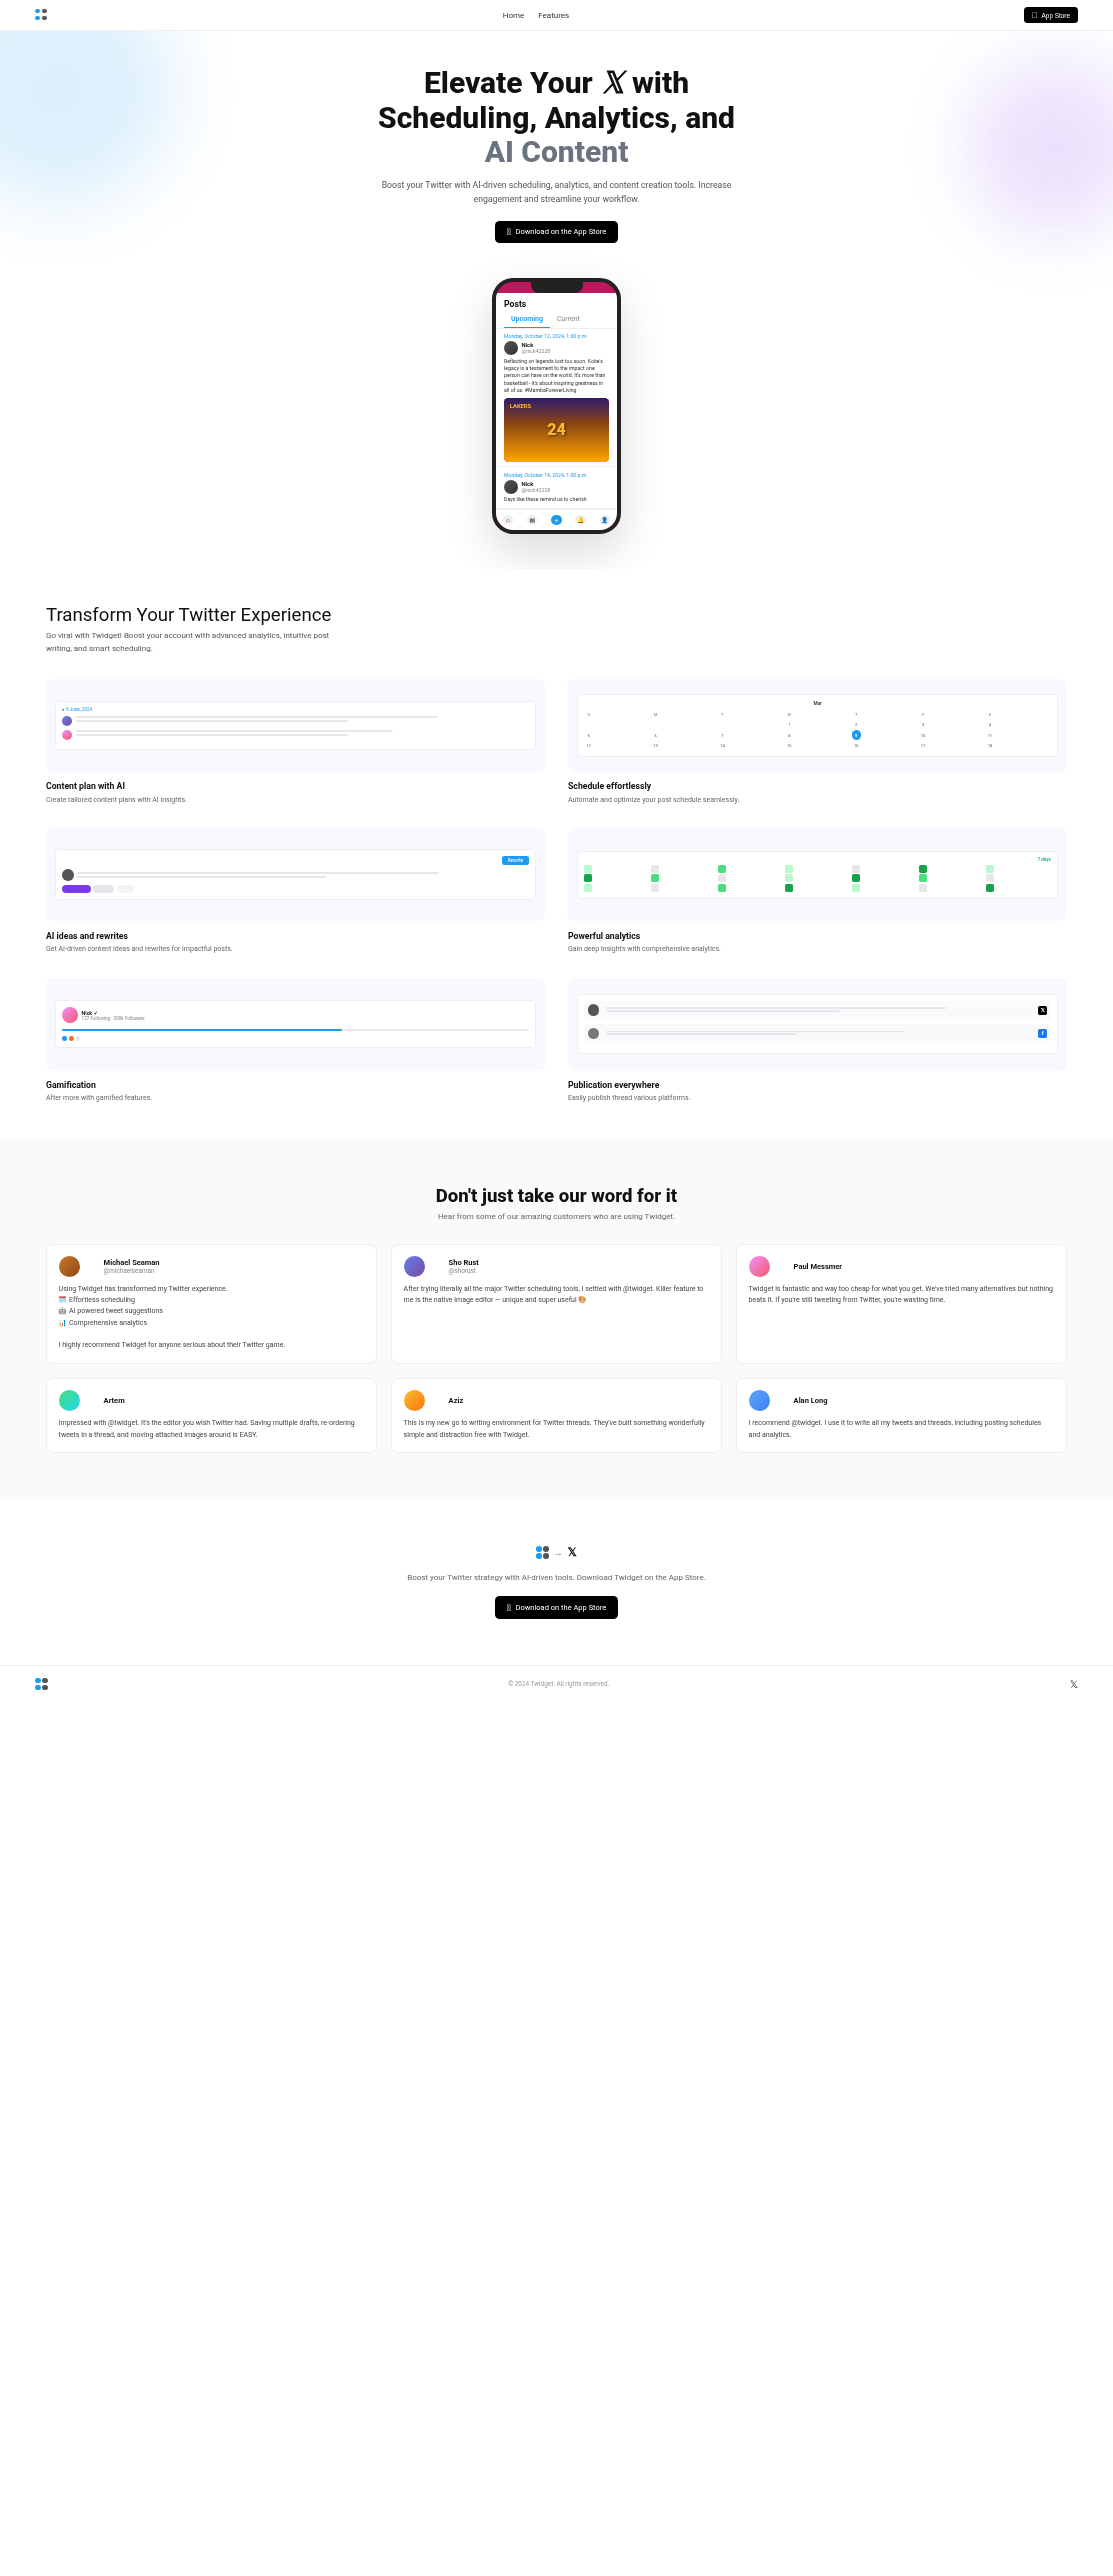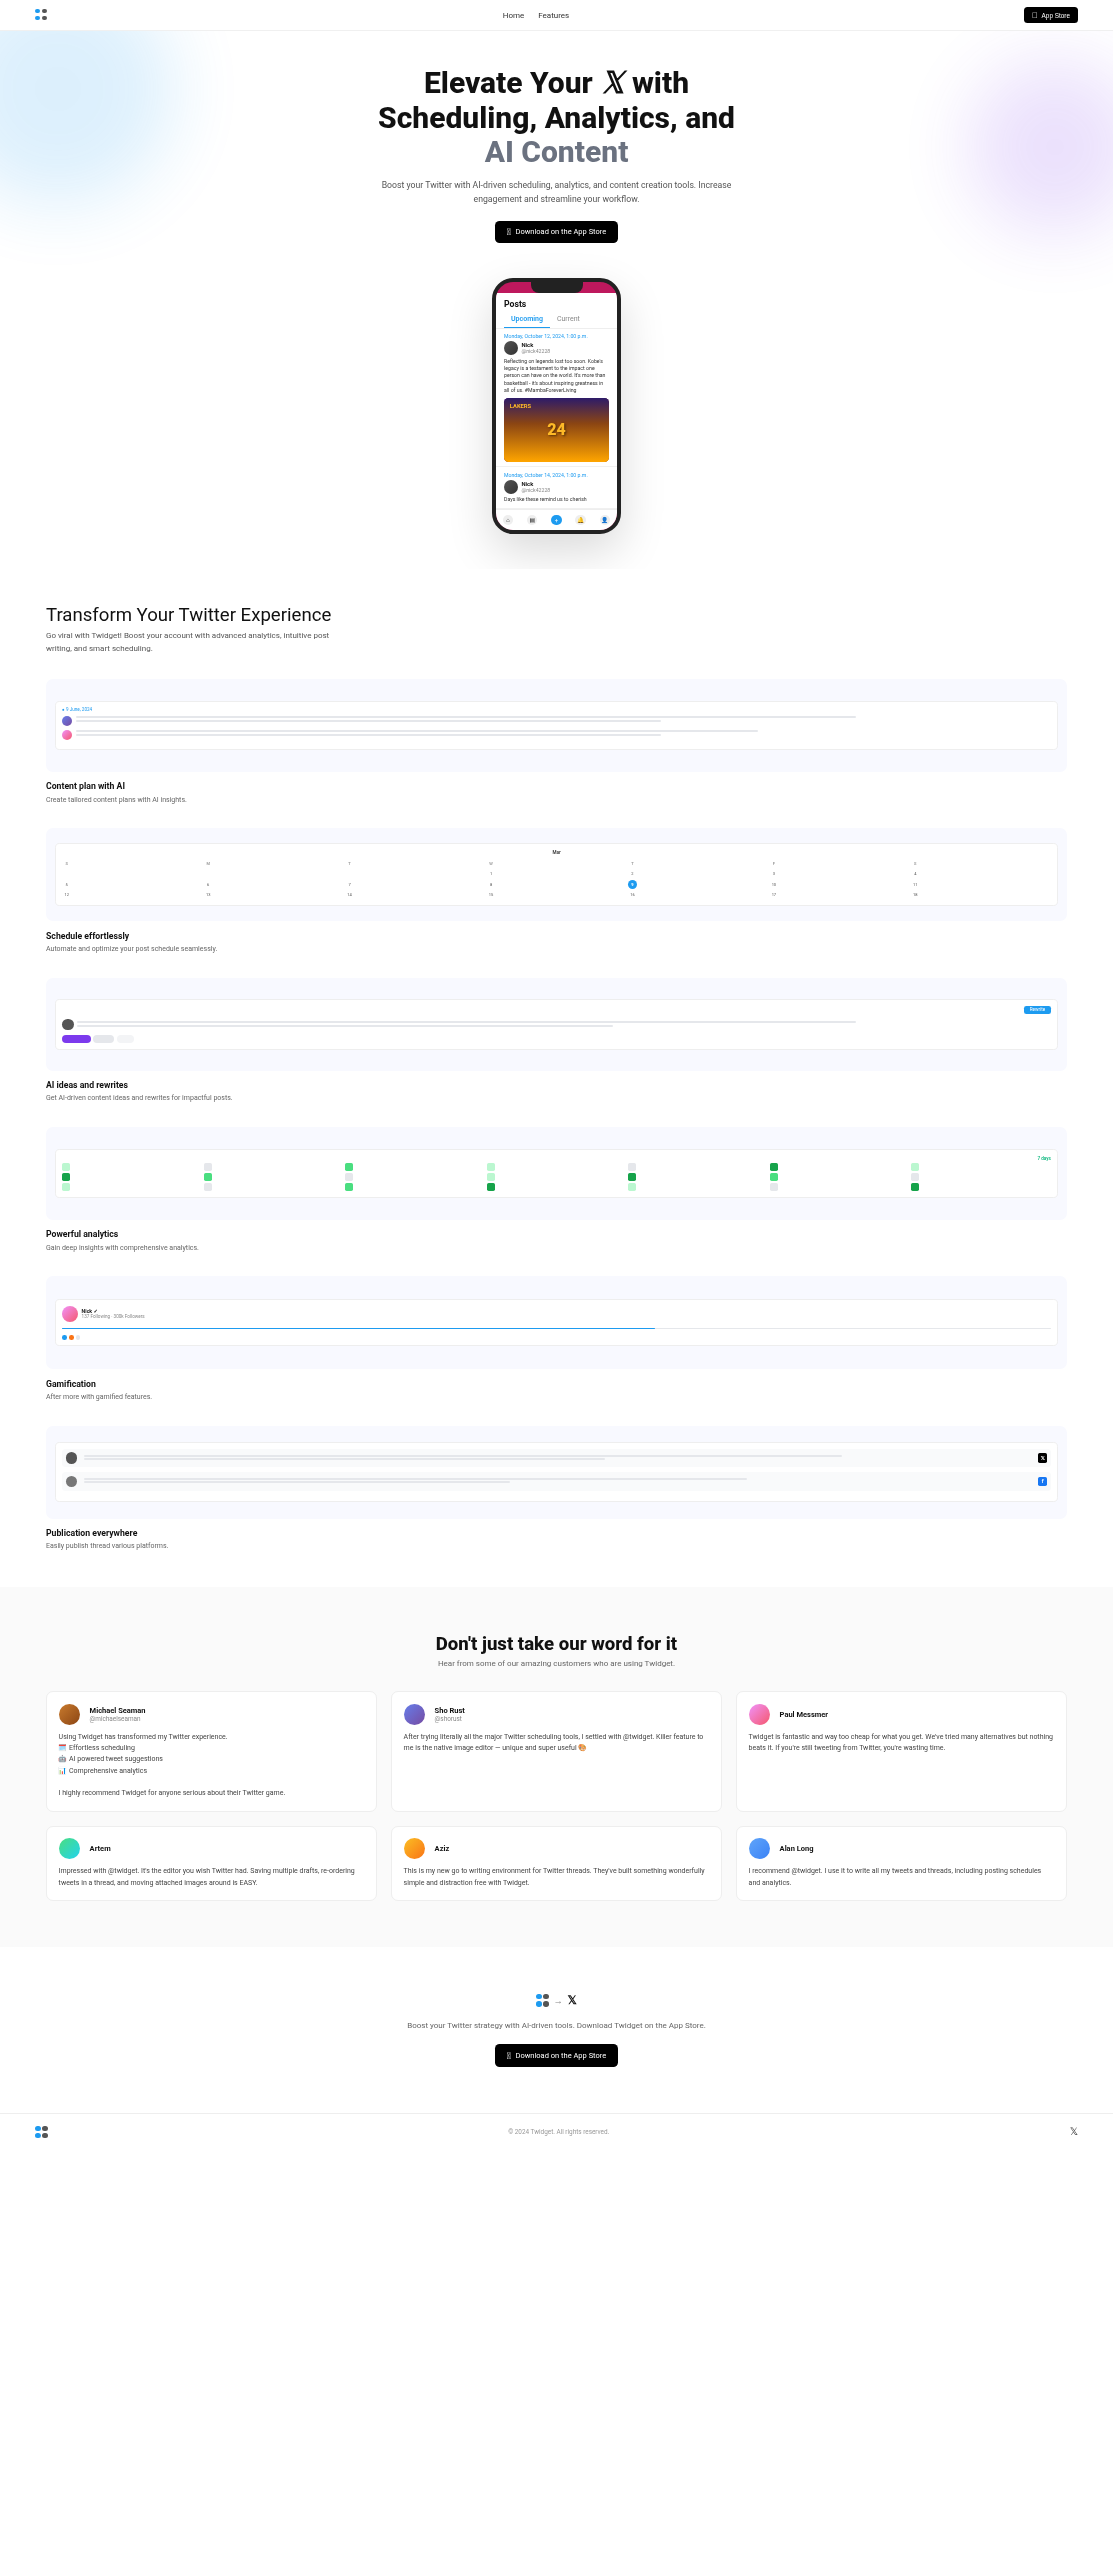--- a/index.html
+++ b/index.html
@@ -42,21 +42,21 @@
     .phone-bottom-nav { display: flex; justify-content: space-around; padding: 4.6px 0; border-top: 0.6px solid #eee; }
     .phone-nav-icon { width: 10.4px; height: 10.4px; border-radius: 50%; background: #eee; display: flex; align-items: center; justify-content: center; font-size: 5.8px; }
     .phone-nav-icon.active { background: #1d9bf0; color: #fff; }
 
     
     .features-section { padding: 35px 46px; }
     .features-header { margin-bottom: 23px; }
     .features-header h2 { font-size: 18.6px; font-weight: 400; }
     .features-header p { color: #555; font-size: 8px; margin-top: 4.6px; max-width: 290px; line-height: 1.6; }
 
-    .features-grid { display: grid; grid-template-columns: repeat(1, 1fr); gap: 23px; }
+    .features-grid { display: grid; grid-template-columns: repeat(2, 1fr); gap: 23px; }
     .feature-card { }
     .feature-preview { background: #f8f9ff; border-radius: 7px; height: 93px; margin-bottom: 9.3px; overflow: hidden; display: flex; align-items: center; justify-content: center; padding: 9.3px; position: relative; }
 
     
     .content-plan-preview { background: #fff; border: 0.6px solid #eee; border-radius: 4.6px; padding: 5.8px; width: 100%; }
     .cp-date { font-size: 4.6px; color: #1d9bf0; margin-bottom: 3.5px; }
     .cp-post { display: flex; align-items: flex-start; gap: 3.5px; margin-bottom: 3.5px; }
     .cp-avatar { width: 10.4px; height: 10.4px; border-radius: 50%; background: linear-gradient(135deg, #667eea, #764ba2); flex-shrink: 0; }
     .cp-lines { flex: 1; }
     .cp-line { height: 2.3px; background: #e5e7eb; border-radius: 1.2px; margin-bottom: 1.7px; }
@@ -111,21 +111,21 @@
     .feature-desc { font-size: 7px; color: #666; line-height: 1.5; }
 
     
     .testimonials-section { padding: 46px 46px; background: #fafafa; }
     .testimonials-header { text-align: center; margin-bottom: 23px; }
     .testimonials-header h2 { font-size: 18.6px; font-weight: 800; }
     .testimonials-header p { color: #666; font-size: 8px; margin-top: 4.6px; }
 
     .testimonials-grid { display: grid; grid-template-columns: repeat(3, 1fr); gap: 14px; }
     .testimonial-card { background: #fff; border-radius: 7px; padding: 11.6px; border: 0.6px solid #eee; }
-    .testimonial-user { display: flex; align-items: center; gap: 10px; margin-bottom: 7px; }
+    .testimonial-user { display: flex; align-items: center; gap: 24px; margin-bottom: 7px; }
     .testimonial-avatar { width: 21px; height: 21px; border-radius: 50%; flex-shrink: 0; }
     .testimonial-name { font-size: 7.5px; font-weight: 700; }
     .testimonial-handle { font-size: 6.4px; color: #888; }
     .testimonial-text { font-size: 7px; color: #444; line-height: 1.6; }
 
     .avatar-michael { background: linear-gradient(135deg, #c97b2e, #8B4513); }
     .avatar-sho { background: linear-gradient(135deg, #667eea, #764ba2); }
     .avatar-paul { background: linear-gradient(135deg, #f093fb, #f5576c); }
     .avatar-artem { background: linear-gradient(135deg, #4ade80, #22d3ee); }
     .avatar-aziz { background: linear-gradient(135deg, #fbbf24, #f97316); }

